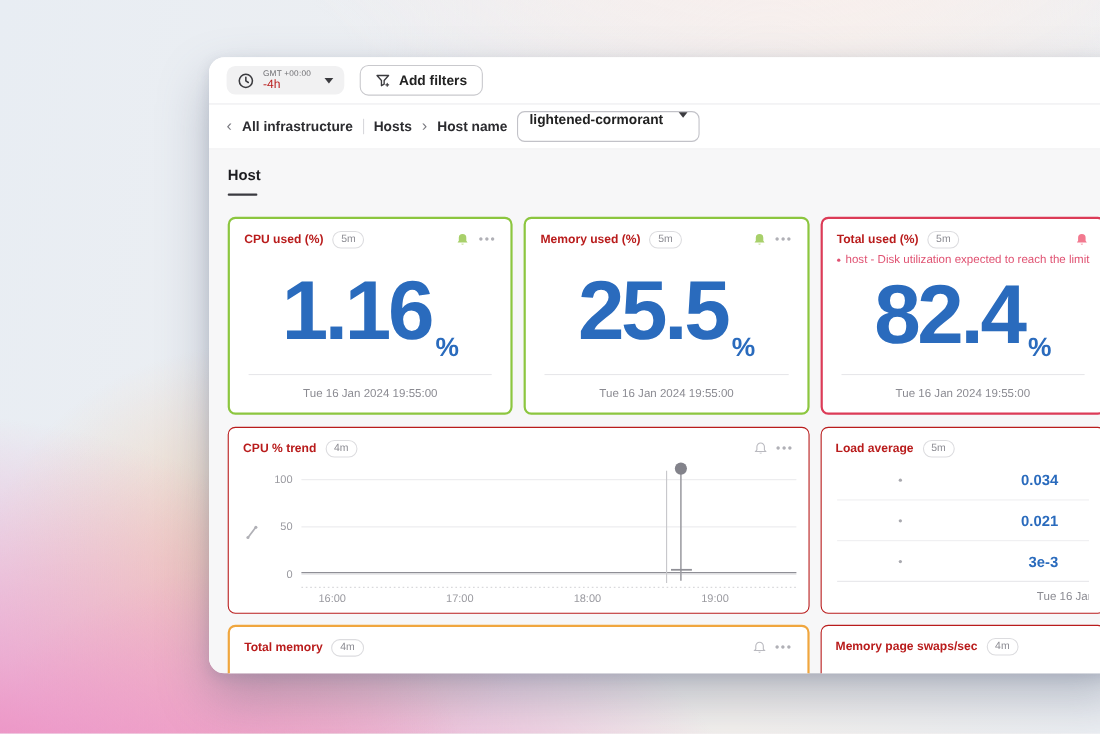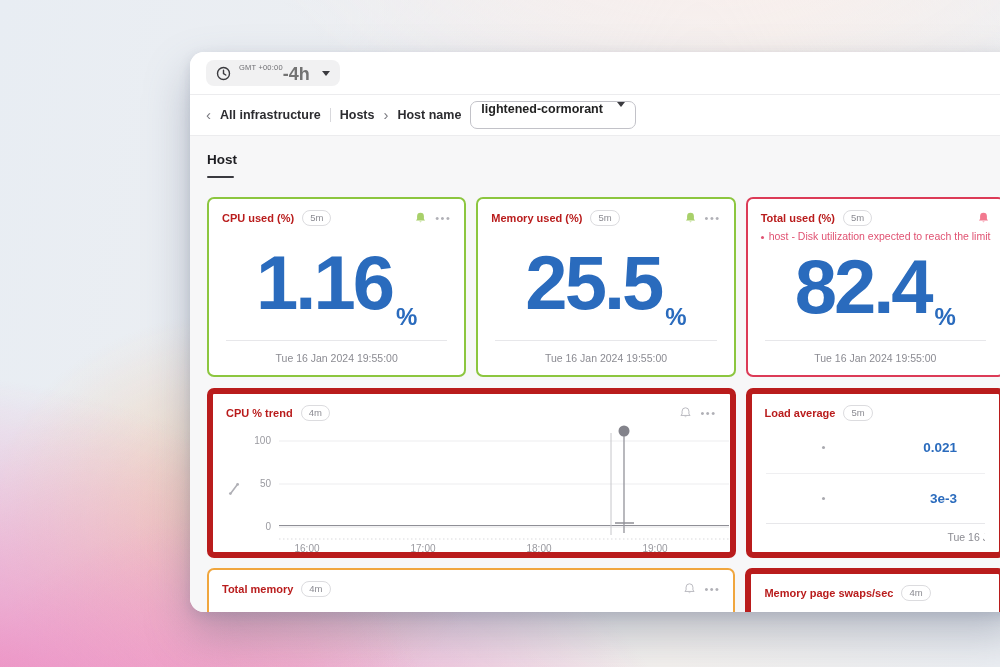--- a/index.html
+++ b/index.html
@@ -17,23 +17,23 @@
     position: absolute; left: 190px; top: 52px; width: 832px; height: 560px;
     background: #ffffff; border-radius: 14px; overflow: hidden;
     box-shadow: 0 22px 45px rgba(90,100,125,0.38), 0 4px 12px rgba(90,100,125,0.18);
   }
   
   .toolbar { display: flex; align-items: center; gap: 14px; padding: 9px 16px; height: 42px; background: #fff; }
   .time-control {
     display: flex; align-items: center; gap: 8px; background: #f1f1f2;
     border-radius: 8px; padding: 4px 10px; height: 26px; cursor: pointer;
   }
-  .time-texts { display: flex; line-height: 1; }
+  .time-texts { display: flex; flex-direction: column; line-height: 1; }
   .tz-label { font-size: 7.5px; color: #6f6f73; letter-spacing: 0.2px; }
-  .range-label { font-size: 18px; font-weight: 700; color: #737373; margin-top: 1px; }
+  .range-label { font-size: 11px; font-weight: 400; color: #b91c1c; margin-top: 1px; }
   .caret { width: 0; height: 0; border-left: 4px solid transparent; border-right: 4px solid transparent; border-top: 5px solid #3b3b3f; margin-left: 4px; }
   .btn-filters {
     display: flex; align-items: center; gap: 8px; border: 1px solid #c9c9cd;
     border-radius: 8px; background: #fff; padding: 0 13px; height: 28px;
     font-size: 12.5px; font-weight: 700; color: #222; cursor: pointer;
   }
   
   .breadcrumb-row {
     display: flex; align-items: center; gap: 9px; padding: 0 16px; height: 42px;
     background: #fff; border-top: 1px solid #ececee; border-bottom: 1px solid #ececee;
@@ -47,21 +47,21 @@
     display: flex; align-items: flex-start; gap: 10px; border: 1px solid #c2c2c8;
     border-radius: 7px; padding: 0 10px; height: 28px; font-size: 12.5px;
     font-weight: 700; color: #222; background: #fff; cursor: pointer;
   }
   
   .content { background: #f7f7f8; height: 476px; padding: 16px 17px 0 17px; position: relative; }
   .section-title { font-size: 13.5px; font-weight: 700; color: #1d1d21; }
   .section-underline { width: 27px; height: 2px; background: #3a3a40; margin-top: 9px; border-radius: 1px; }
   .cards-row { display: flex; gap: 10px; margin-top: 19px; }
   .card {
-    background: #fff; border: 6px solid #b91c1c; border-radius: 7px;
+    background: #fff; border: 1px solid #b91c1c; border-radius: 7px;
     display: flex; flex-direction: column; position: relative; overflow: hidden;
   }
   .card-head { display: flex; align-items: center; gap: 8px; padding: 11px 13px 0 13px; }
   .card-title { font-size: 11px; font-weight: 700; color: #b91c1c; white-space: nowrap; }
   .badge {
     font-size: 9.5px; color: #8b8b92; border: 1px solid #dcdcdf; border-radius: 9px;
     padding: 1px 7px; line-height: 12px; background: #fff; font-weight: 400;
   }
   .head-spacer { flex: 1; }
   .dots { color: #b0b0b6; font-size: 11px; letter-spacing: 1.5px; cursor: pointer; line-height: 1; }
@@ -109,20 +109,27 @@
       <svg class="icon-svg" width="15" height="15" viewBox="0 0 16 16">
         <circle cx="8" cy="8" r="6.4" fill="none" stroke="#3b3b3f" stroke-width="1.5"></circle>
         <path d="M8 4.5V8l2.4 1.6" fill="none" stroke="#3b3b3f" stroke-width="1.5" stroke-linecap="round"></path>
       </svg>
       <div class="time-texts">
         <span class="tz-label">GMT +00:00</span>
         <span class="range-label">-4h</span>
       </div>
       <span class="caret"></span>
     </div>
+    <button class="btn-filters">
+      <svg class="icon-svg" width="14" height="14" viewBox="0 0 16 16">
+        <path d="M2 3h12l-4.6 5.2V12l-2.8 1.6V8.2z" fill="none" stroke="#3b3b3f" stroke-width="1.4" stroke-linejoin="round"></path>
+        <path d="M12.6 11.2v3M11.1 12.7h3" stroke="#3b3b3f" stroke-width="1.2" stroke-linecap="round"></path>
+      </svg>
+      <span>Add filters</span>
+    </button>
   </div>
 
   <div class="breadcrumb-row">
     <span class="crumb-chevron">‹</span>
     <span class="crumb">All infrastructure</span>
     <span class="crumb-divider"></span>
     <span class="crumb">Hosts</span>
     <span class="crumb-chevron">›</span>
     <span class="crumb-label">Host name</span>
     <div class="host-select">
@@ -246,20 +253,24 @@
 
       <div class="card load-card">
         <div class="card-head">
           <span class="card-title">Load average</span>
           <span class="badge">5m</span>
           <span class="head-spacer"></span>
         </div>
         <div class="load-rows">
           <div class="load-row">
             <span class="load-dot"></span>
+            <span class="load-value">0.034</span>
+          </div>
+          <div class="load-row">
+            <span class="load-dot"></span>
             <span class="load-value">0.021</span>
           </div>
           <div class="load-row">
             <span class="load-dot"></span>
             <span class="load-value">3e-3</span>
           </div>
         </div>
         <div class="load-footer">
           <div class="timestamp load-ts">Tue 16 Jan 2024 19:55:00</div>
         </div>

